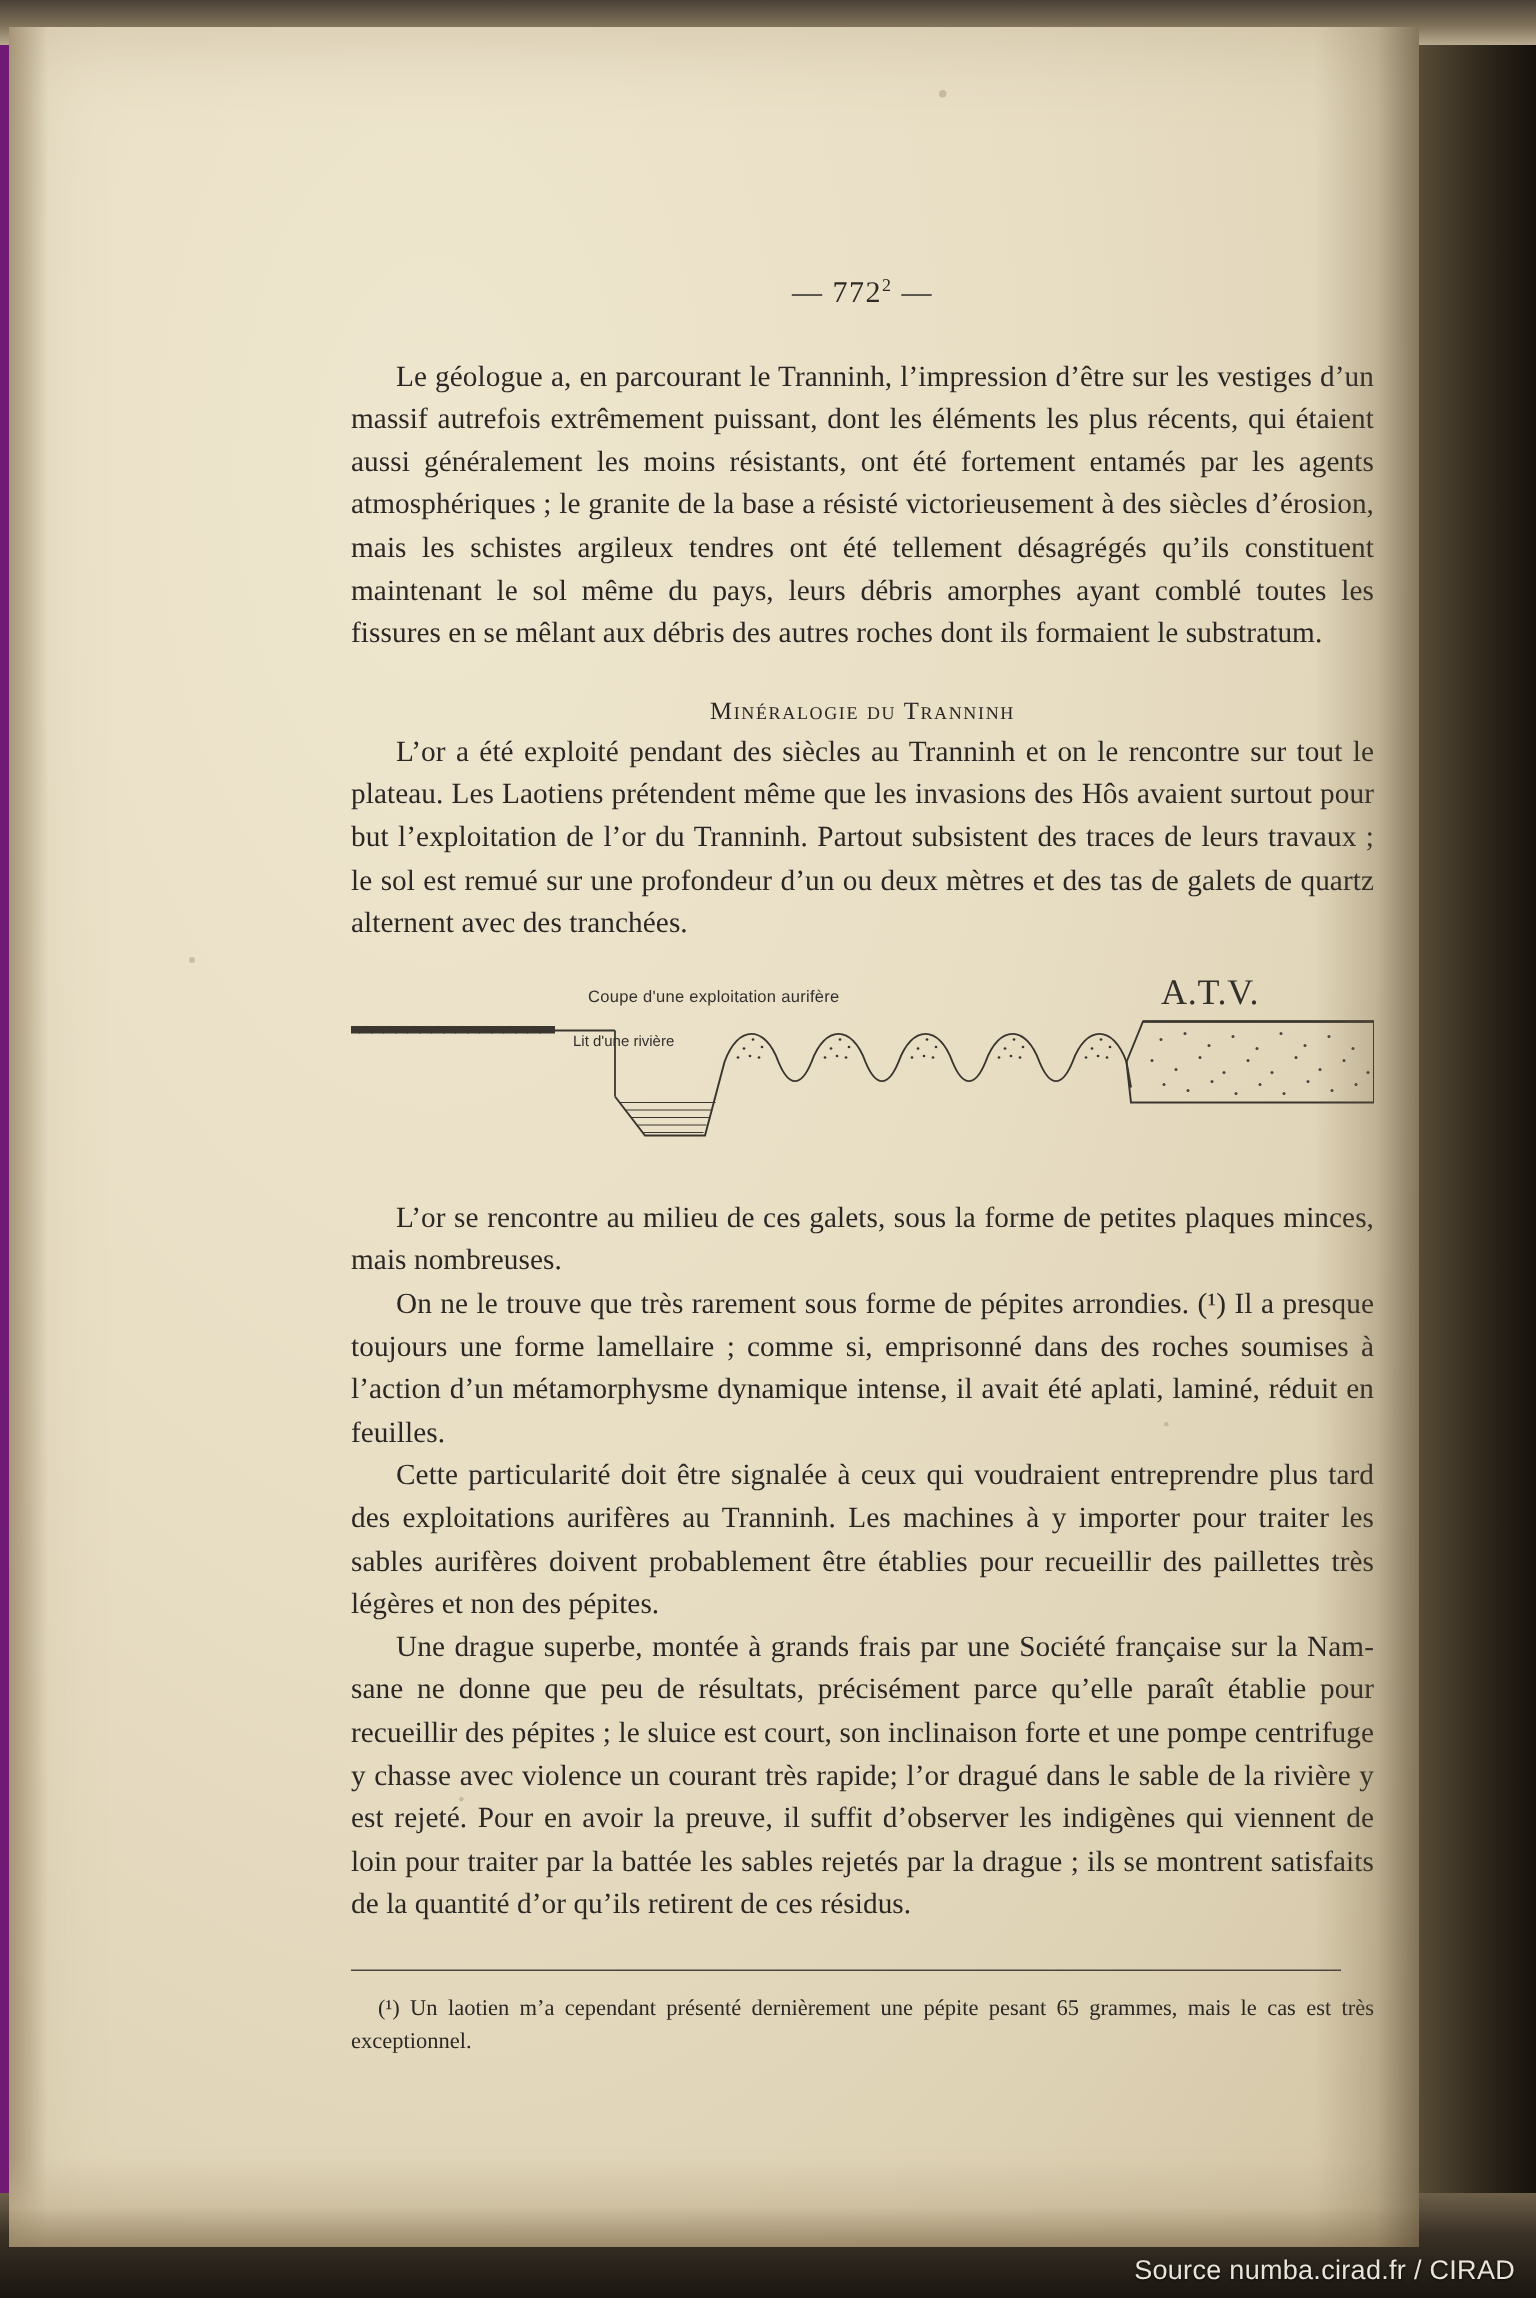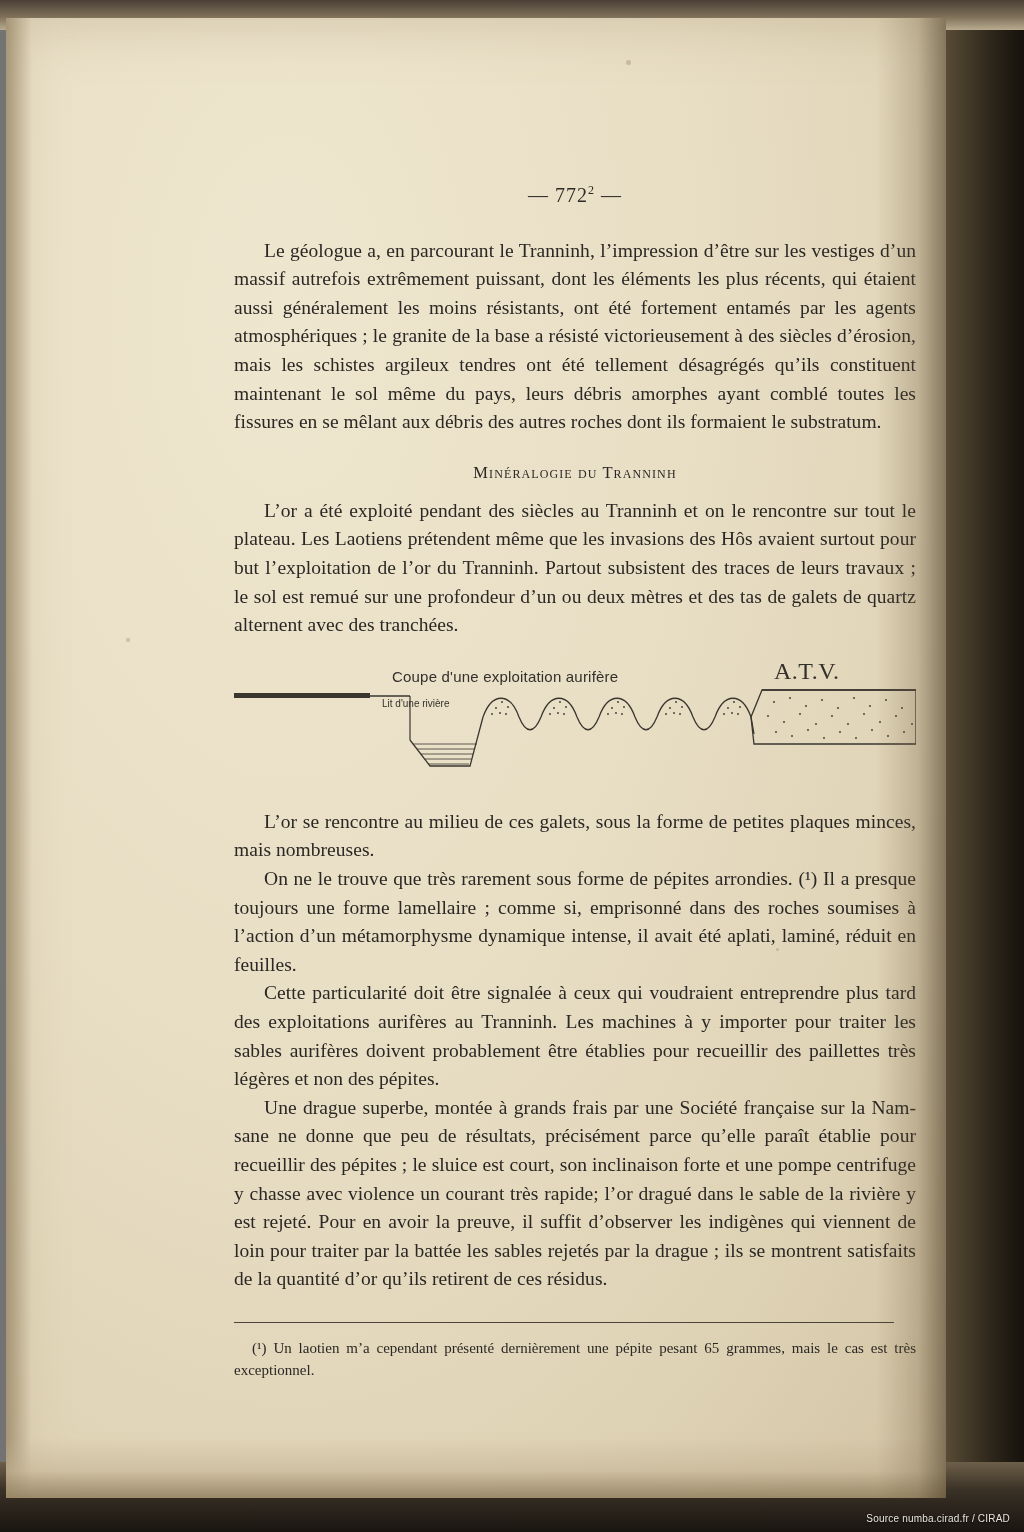--- a/index.html
+++ b/index.html
@@ -12,21 +12,21 @@
     height: 1532px;
     overflow: hidden;
     font-family: "Liberation Serif", serif;
   }
 
   
   #scan {
     position: relative;
     width: 1024px;
     height: 1532px;
-    background: #737373;
+    background: #701a75;
     overflow: hidden;
   }
 
   
   #book-edge-right {
     position: absolute;
     top: 0; right: 0;
     width: 120px; height: 1532px;
     background: linear-gradient(to right, #7a6a52 0%, #5d5039 30%, #2b2419 75%, #15110c 100%);
   }
@@ -120,42 +120,42 @@
     font-family: "Liberation Serif", serif;
     letter-spacing: 0.05px;
   }
   p.para + p.para { margin-top: 0px; }
 
   h2.section {
     text-align: center;
     font-size: 16.5px;
     font-weight: normal;
     letter-spacing: 1.1px;
-    margin: 26px 0 14px 0;
+    margin: 26px 0 4px 0;
     color: #2b2724;
     font-variant: small-caps;
     font-family: "Liberation Serif", serif;
   }
 
   
   #figure {
     position: relative;
     width: 682px;
     height: 120px;
     margin: 22px 0 26px 0;
   }
   #figure svg { display: block; }
   .fig-cap {
     position: absolute;
     font-family: "Liberation Sans", sans-serif;
     color: #33302b;
   }
   #fig-title {
     left: 158px; top: 6px;
-    font-size: 15px;
+    font-size: 11px;
     letter-spacing: 0.2px;
   }
   #fig-riv {
     left: 148px; top: 36px;
     font-size: 10px;
   }
   #fig-atv {
     left: 540px; top: -4px;
     font-size: 24px;
     letter-spacing: 0.5px;
@@ -178,21 +178,21 @@
     color: #2b2724;
   }
 
   
   #source {
     position: absolute;
     right: 14px;
     bottom: 8px;
     color: #e9e4da;
     font-family: "Liberation Sans", sans-serif;
-    font-size: 10px;
+    font-size: 18px;
     letter-spacing: 0.2px;
     text-shadow: 0 1px 2px rgba(0,0,0,0.8);
   }
 </style>
 </head>
 <body>
 
 <div id="scan">
 
   <div id="book-edge-right"></div>

